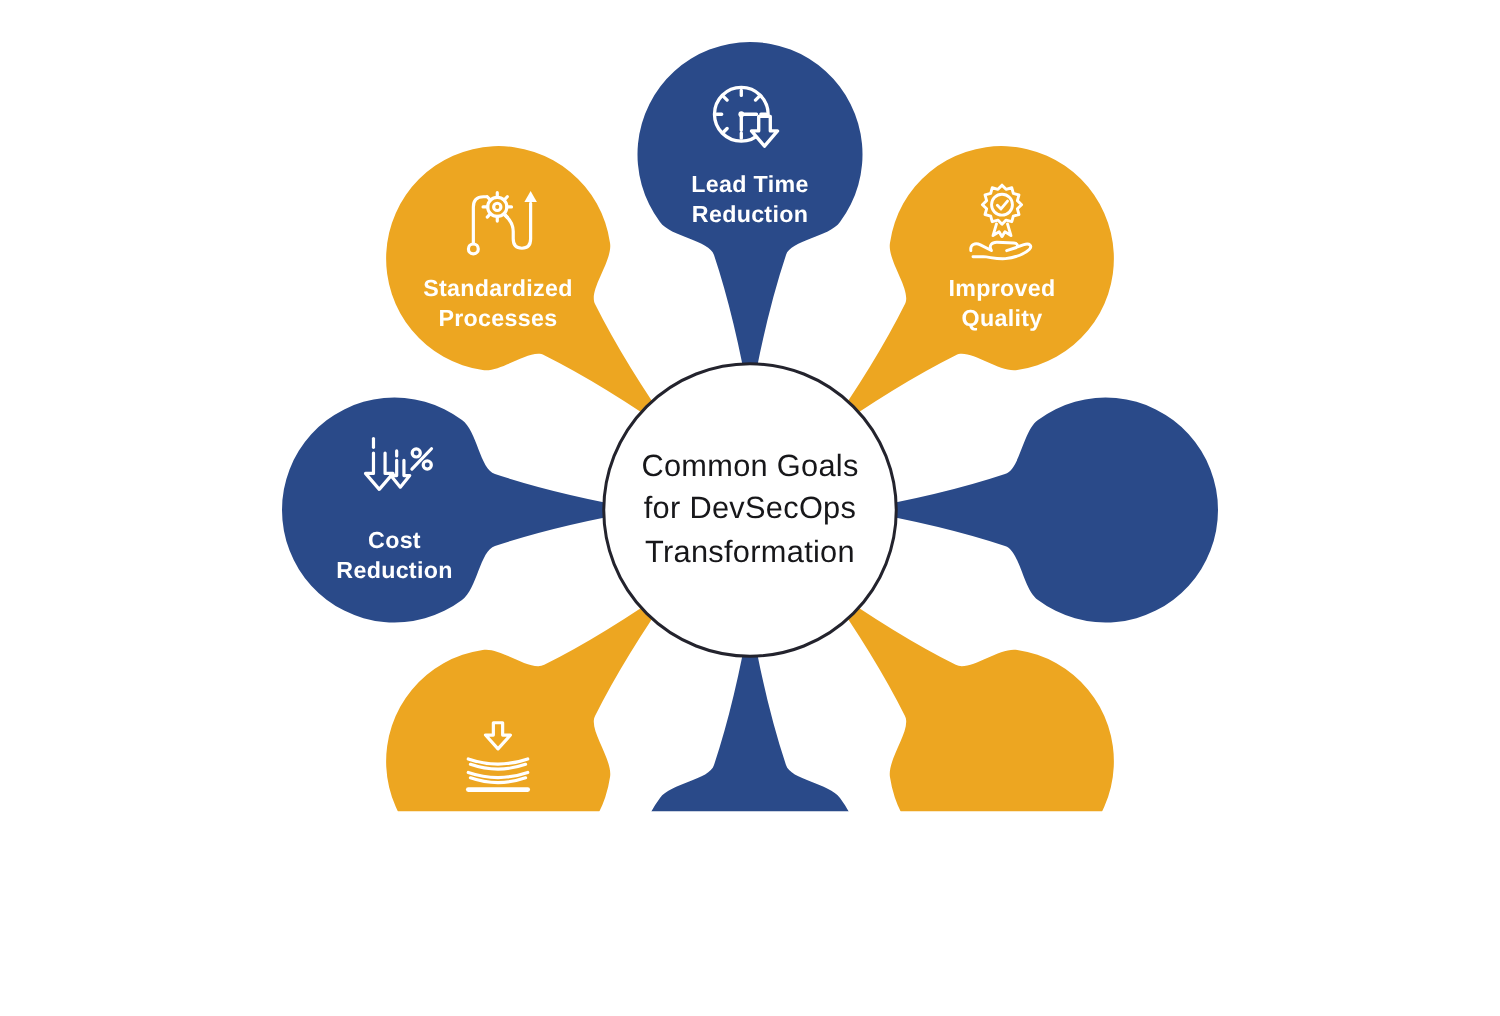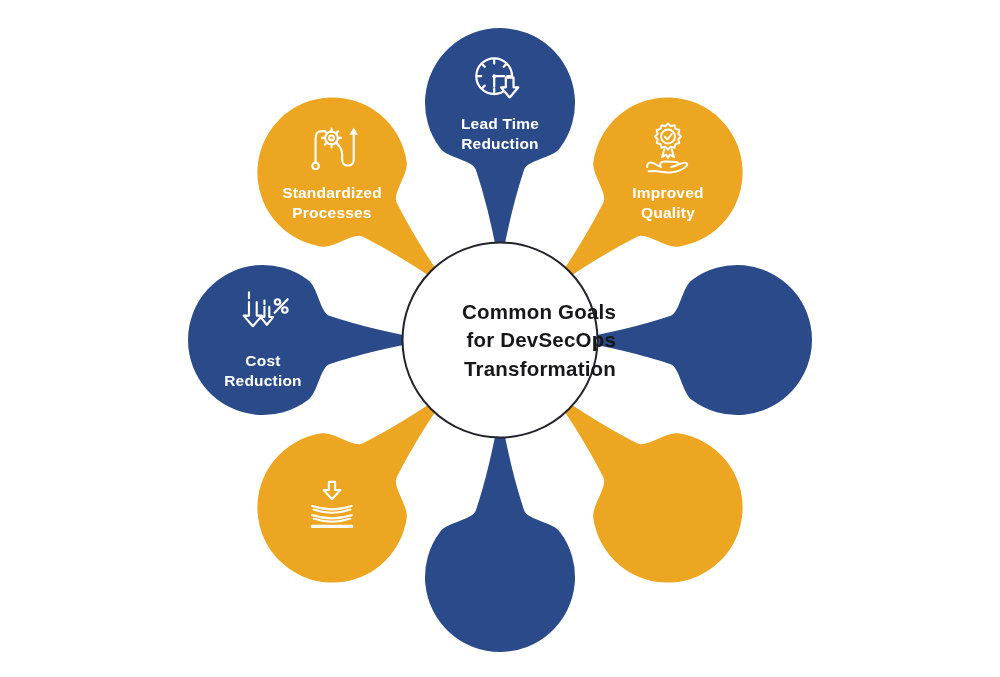--- a/index.html
+++ b/index.html
@@ -1,34 +1,34 @@
 <!DOCTYPE html>
 <html><head>
 <meta charset="utf-8">
 <style>
   html,body{margin:0;padding:0;background:#ffffff;}
   .stage{
-    position:relative;width:1000px;height:677px;background:#ffffff;overflow:hidden;
+    position:relative;width:1000px;height:541px;background:#ffffff;overflow:hidden;
     font-family:"Liberation Sans","DejaVu Sans",sans-serif;
   }
   .diagram{position:absolute;left:0;top:0;width:1000px;height:677px;}
   .petal{stroke:none;}
   .hub{fill:#ffffff;stroke:#23232d;stroke-width:2;}
   .content{
     position:absolute;transform:translate(-50%,-50%);
     display:flex;flex-direction:column;align-items:center;text-align:center;width:176px;
   }
   .icon{width:58px;height:58px;margin-bottom:5px;flex:none;}
   .label{
     color:#ffffff;font-weight:700;font-size:15.5px;line-height:1.32;
     letter-spacing:.2px;white-space:pre-line;
   }
   .center-label{
     position:absolute;left:500px;top:340px;transform:translate(-50%,-50%);
-    width:232px;text-align:right;color:#17171a;font-weight:700;
+    width:232px;text-align:center;color:#17171a;font-weight:400;
     font-size:20.5px;line-height:1.38;letter-spacing:.2px;white-space:pre-line;
   }
   .p-top{left:500px;top:103px}
   .p-tr{left:668px;top:172px}
   .p-r{left:737px;top:340px}
   .p-br{left:668px;top:508px}
   .p-b{left:500px;top:577px}
   .p-bl{left:332px;top:508px}
   .p-l{left:263px;top:340px}
   .p-tl{left:332px;top:172px}

